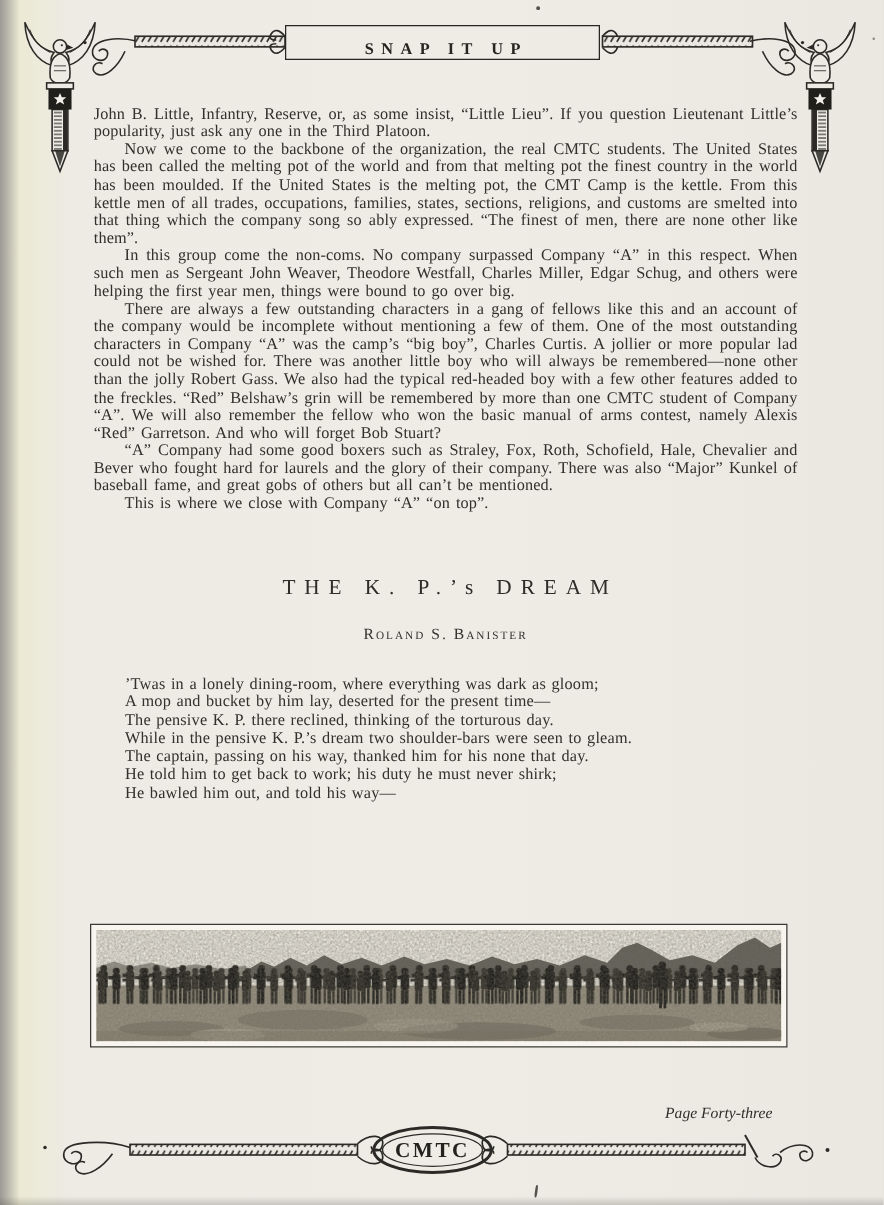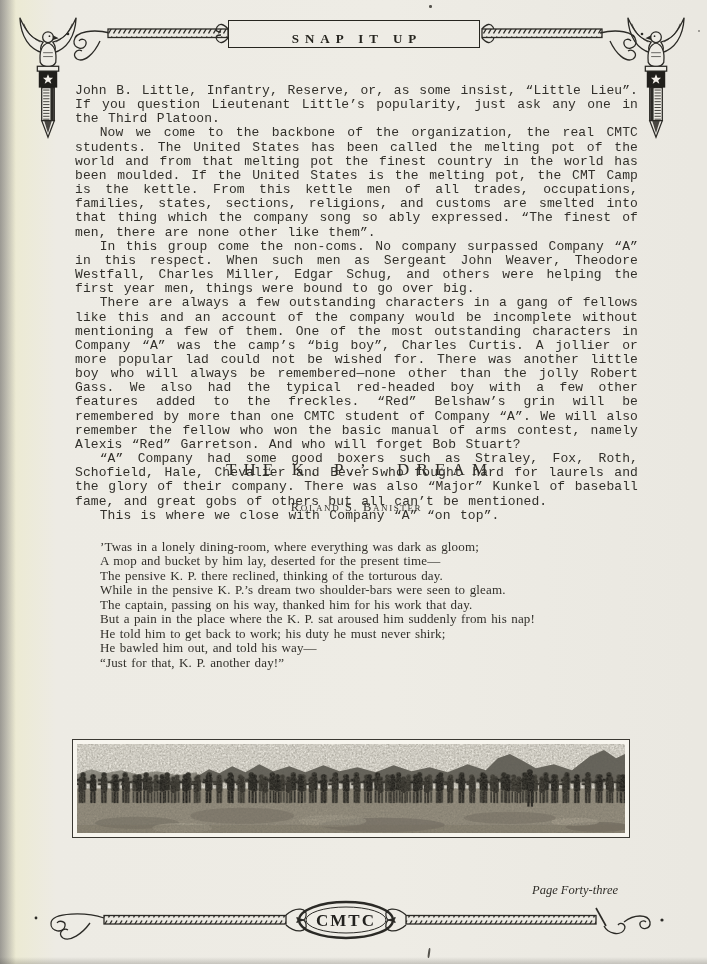--- a/index.html
+++ b/index.html
@@ -24,21 +24,21 @@
     background:transparent;
   }
   .banner-box span{
     font-size:13px;font-weight:600;letter-spacing:6px;margin-right:-6px;color:#26251f;
   }
   .article{
     position:absolute;left:75px;top:84px;width:563px;
     font-size:13px;line-height:14.15px;text-align:justify;
     word-spacing:1.4px;letter-spacing:0.1px;
   }
-  .article p{margin:0;text-indent:1.9em;font-family:Liberation Mono, monospace;}
+  .article p{margin:0;text-indent:1.9em;}
   .article p.noindent{text-indent:0;}
   .poem-title{
     position:absolute;left:75px;top:460px;width:563px;margin:0;
     text-align:center;font-size:17px;font-weight:500;color:#2e2c27;
   }
   .poem-title span{letter-spacing:0.42em;margin-right:-0.42em;}
   .poem-author{
     position:absolute;left:75px;top:500px;width:563px;text-align:center;
     font-variant:small-caps;font-size:12.5px;letter-spacing:1.6px;color:#33312c;
   }
@@ -137,25 +137,23 @@
     <p>This is where we close with Company “A” “on top”.</p>
   </div>
 
   <h2 class="poem-title"><span>THE K. P.’s DREAM</span></h2>
   <div class="poem-author">Roland S. Banister</div>
   <div class="poem">
     <div class="poem-line">’Twas in a lonely dining-room, where everything was dark as gloom;</div>
     <div class="poem-line">A mop and bucket by him lay, deserted for the present time—</div>
     <div class="poem-line">The pensive K. P. there reclined, thinking of the torturous day.</div>
     <div class="poem-line">While in the pensive K. P.’s dream two shoulder-bars were seen to gleam.</div>
-    <div class="poem-line">The captain, passing on his way, thanked him for his work that day.</div>
-    <div class="poem-line">But a pain in the place where the K. P. sat aroused him suddenly from his nap!</div>
+    <div class="poem-line">The captain, passing on his way, thanked him for his none that day.</div>
     <div class="poem-line">He told him to get back to work; his duty he must never shirk;</div>
     <div class="poem-line">He bawled him out, and told his way—</div>
-    <div class="poem-line">“Just for that, K. P. another day!”</div>
   </div>
 
   <div class="photo-frame">
     <svg viewBox="0 0 547 88" preserveAspectRatio="none">
       <defs>
         <pattern id="crowdA" patternUnits="userSpaceOnUse" x="0" y="24" width="21" height="46">
           <g fill="#22211c">
             <circle cx="6" cy="6.5" r="2.7"></circle>
             <rect x="2.8" y="8.6" width="6.4" height="13.4" rx="2"></rect>
             <rect x="0" y="10.5" width="4" height="2.6"></rect>

